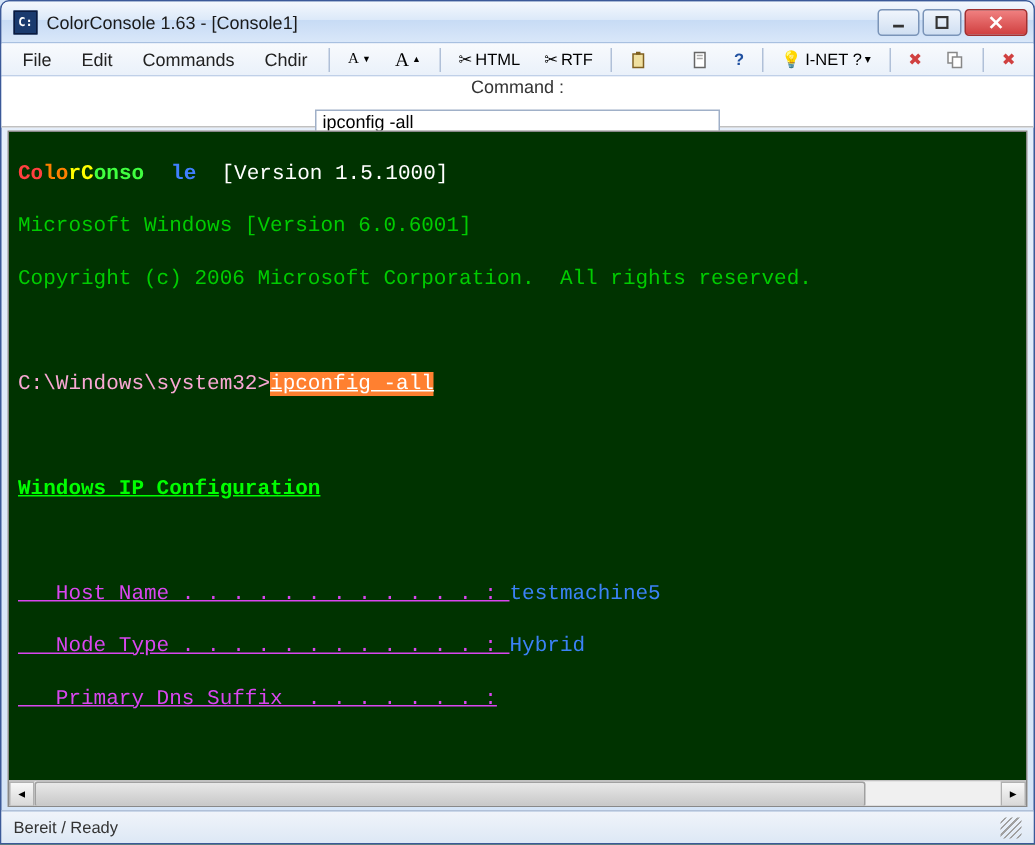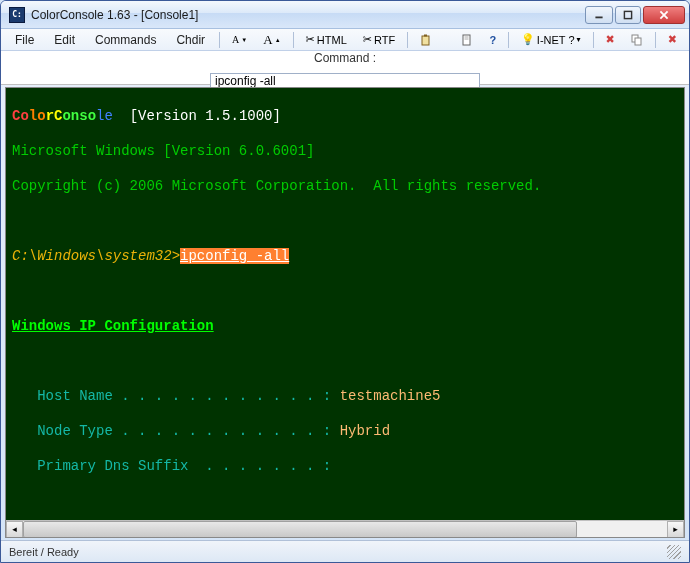--- a/index.html
+++ b/index.html
@@ -30,27 +30,27 @@
 .cmdbar .spacer { flex: 1; }
 .cmdbar .kbicon { width: 32px; height: 22px; background: #1a1a1a; border: 1px solid #000; border-radius: 2px; }
 
 .console-wrap { flex: 1; margin: 2px 4px; border: 1px solid #888; background: #fff; display: flex; flex-direction: column; overflow: hidden; }
 .console { flex: 1; background: #003300; color: #00cc00; font-family: "Courier New", monospace; font-size: 14px; padding: 2px 6px; overflow: hidden; line-height: 1.25; white-space: pre; position: relative; }
 .console .line { white-space: pre; }
 .console .banner .c1 { color: #ff4040; font-weight: bold; }
 .console .banner .c2 { color: #ff8000; font-weight: bold; }
 .console .banner .c3 { color: #ffff00; font-weight: bold; }
 .console .banner .c4 { color: #40ff40; font-weight: bold; }
-.console .banner .c5 { color: #4080ff; font-weight: normal; }
+.console .banner .c5 { color: #4080ff; font-weight: bold; padding-left: 18px; }
 .console .ver { color: #ffffff; }
-.console .prompt { color: #eab308; font-style: italic; }
+.console .prompt { color: #f9a8d4; }
 .console .cmdhl { background: #ff8030; color: #ffffff; text-decoration: underline; }
 .console .sect-a { color: #00ff00; font-weight: bold; text-decoration: underline; }
-.console .key { color: #14b8a6; }
-.console .val { color: #fdba74; }
+.console .key { color: #d946ef; text-decoration: underline; }
+.console .val { color: #3b82f6; }
 
 .hscroll { height: 17px; background: #e8e8e8; border-top: 1px solid #c0c0c0; display: flex; align-items: center; }
 .hscroll .sbtn { width: 17px; height: 17px; background: linear-gradient(to bottom,#f8f8f8,#d8d8d8); border: 1px solid #b0b0b0; display:flex; align-items:center; justify-content:center; font-size:9px; cursor:pointer; }
 .hscroll .strack { flex: 1; height: 17px; background: #f0f0f0; position: relative; }
 .hscroll .sthumb { position: absolute; left: 0; top: 0; width: 86%; height: 100%; background: linear-gradient(to bottom,#e8e8e8,#c8c8c8); border: 1px solid #a0a0a0; border-radius: 2px; }
 
 .statusbar { height: 22px; background: linear-gradient(to bottom, #f0f4fa, #dde8f5); display: flex; align-items: center; padding: 0 8px; border-top: 1px solid #b0c0d8; font-size: 11px; color: #333; }
 .statusbar .grip { margin-left: auto; width: 14px; height: 14px; background: repeating-linear-gradient(135deg, transparent, transparent 2px, #a0a0a0 2px, #a0a0a0 3px); }
 
 svg.ic { width: 12px; height: 12px; vertical-align: middle; }

